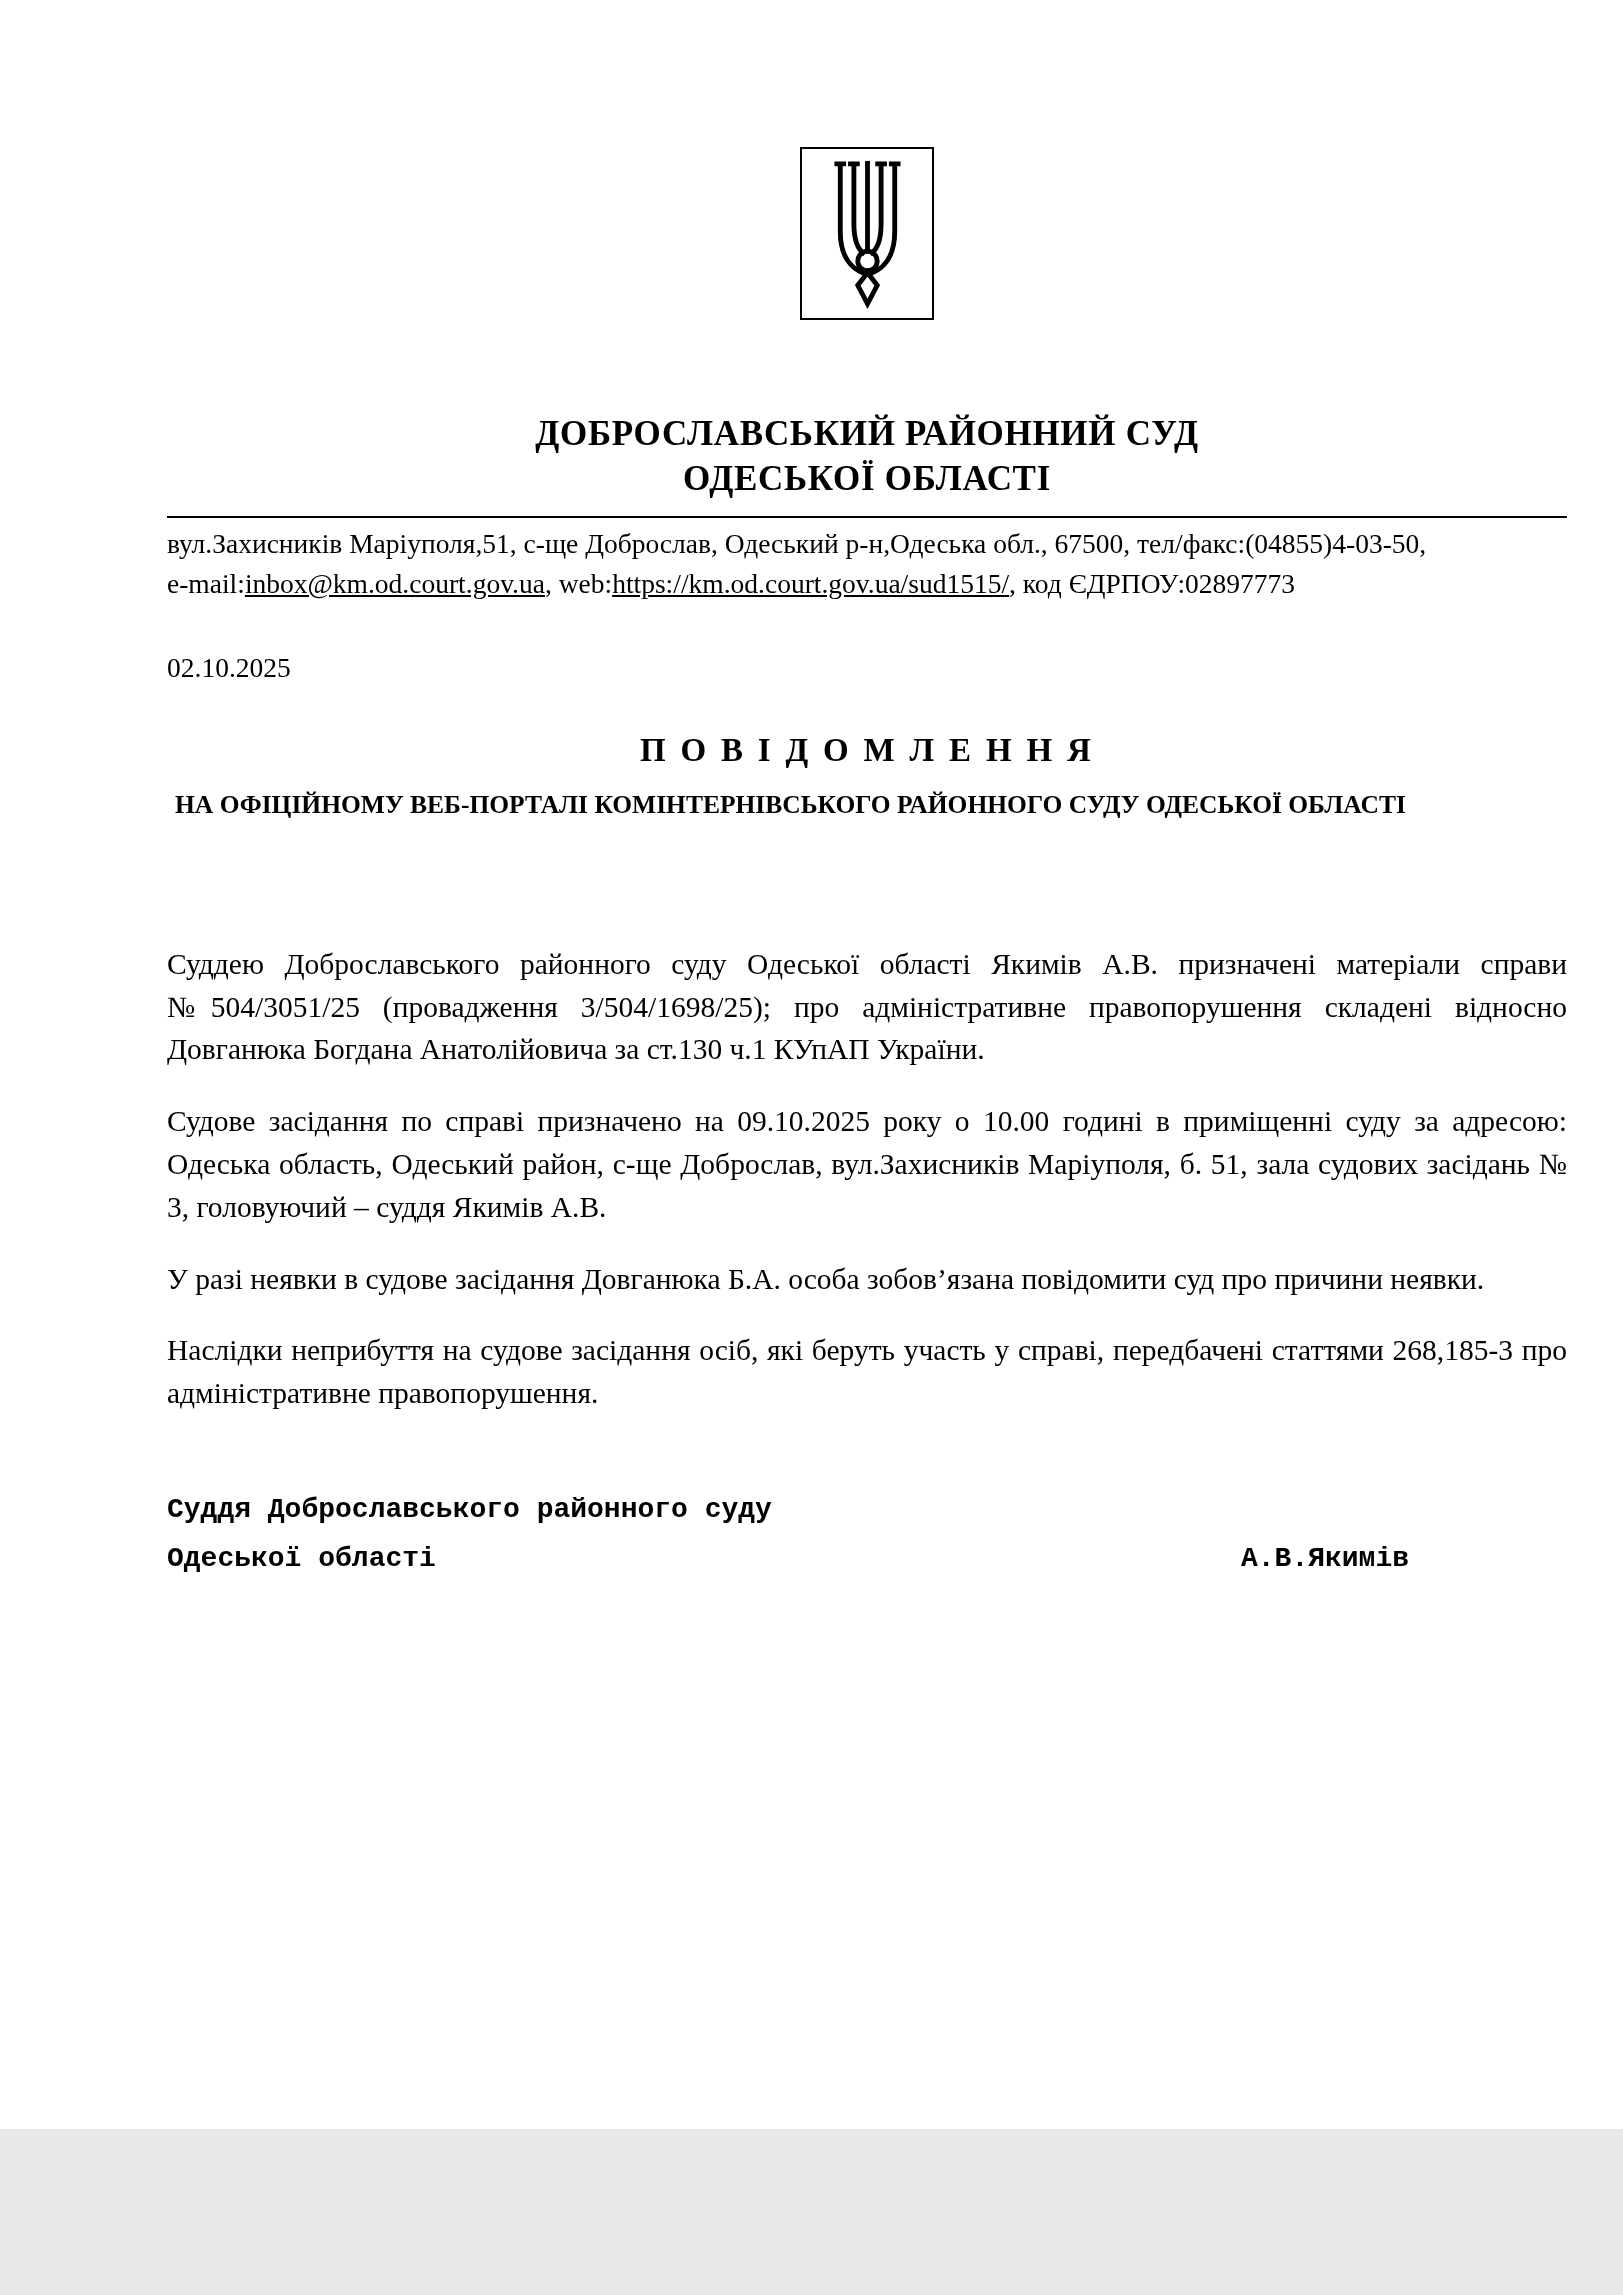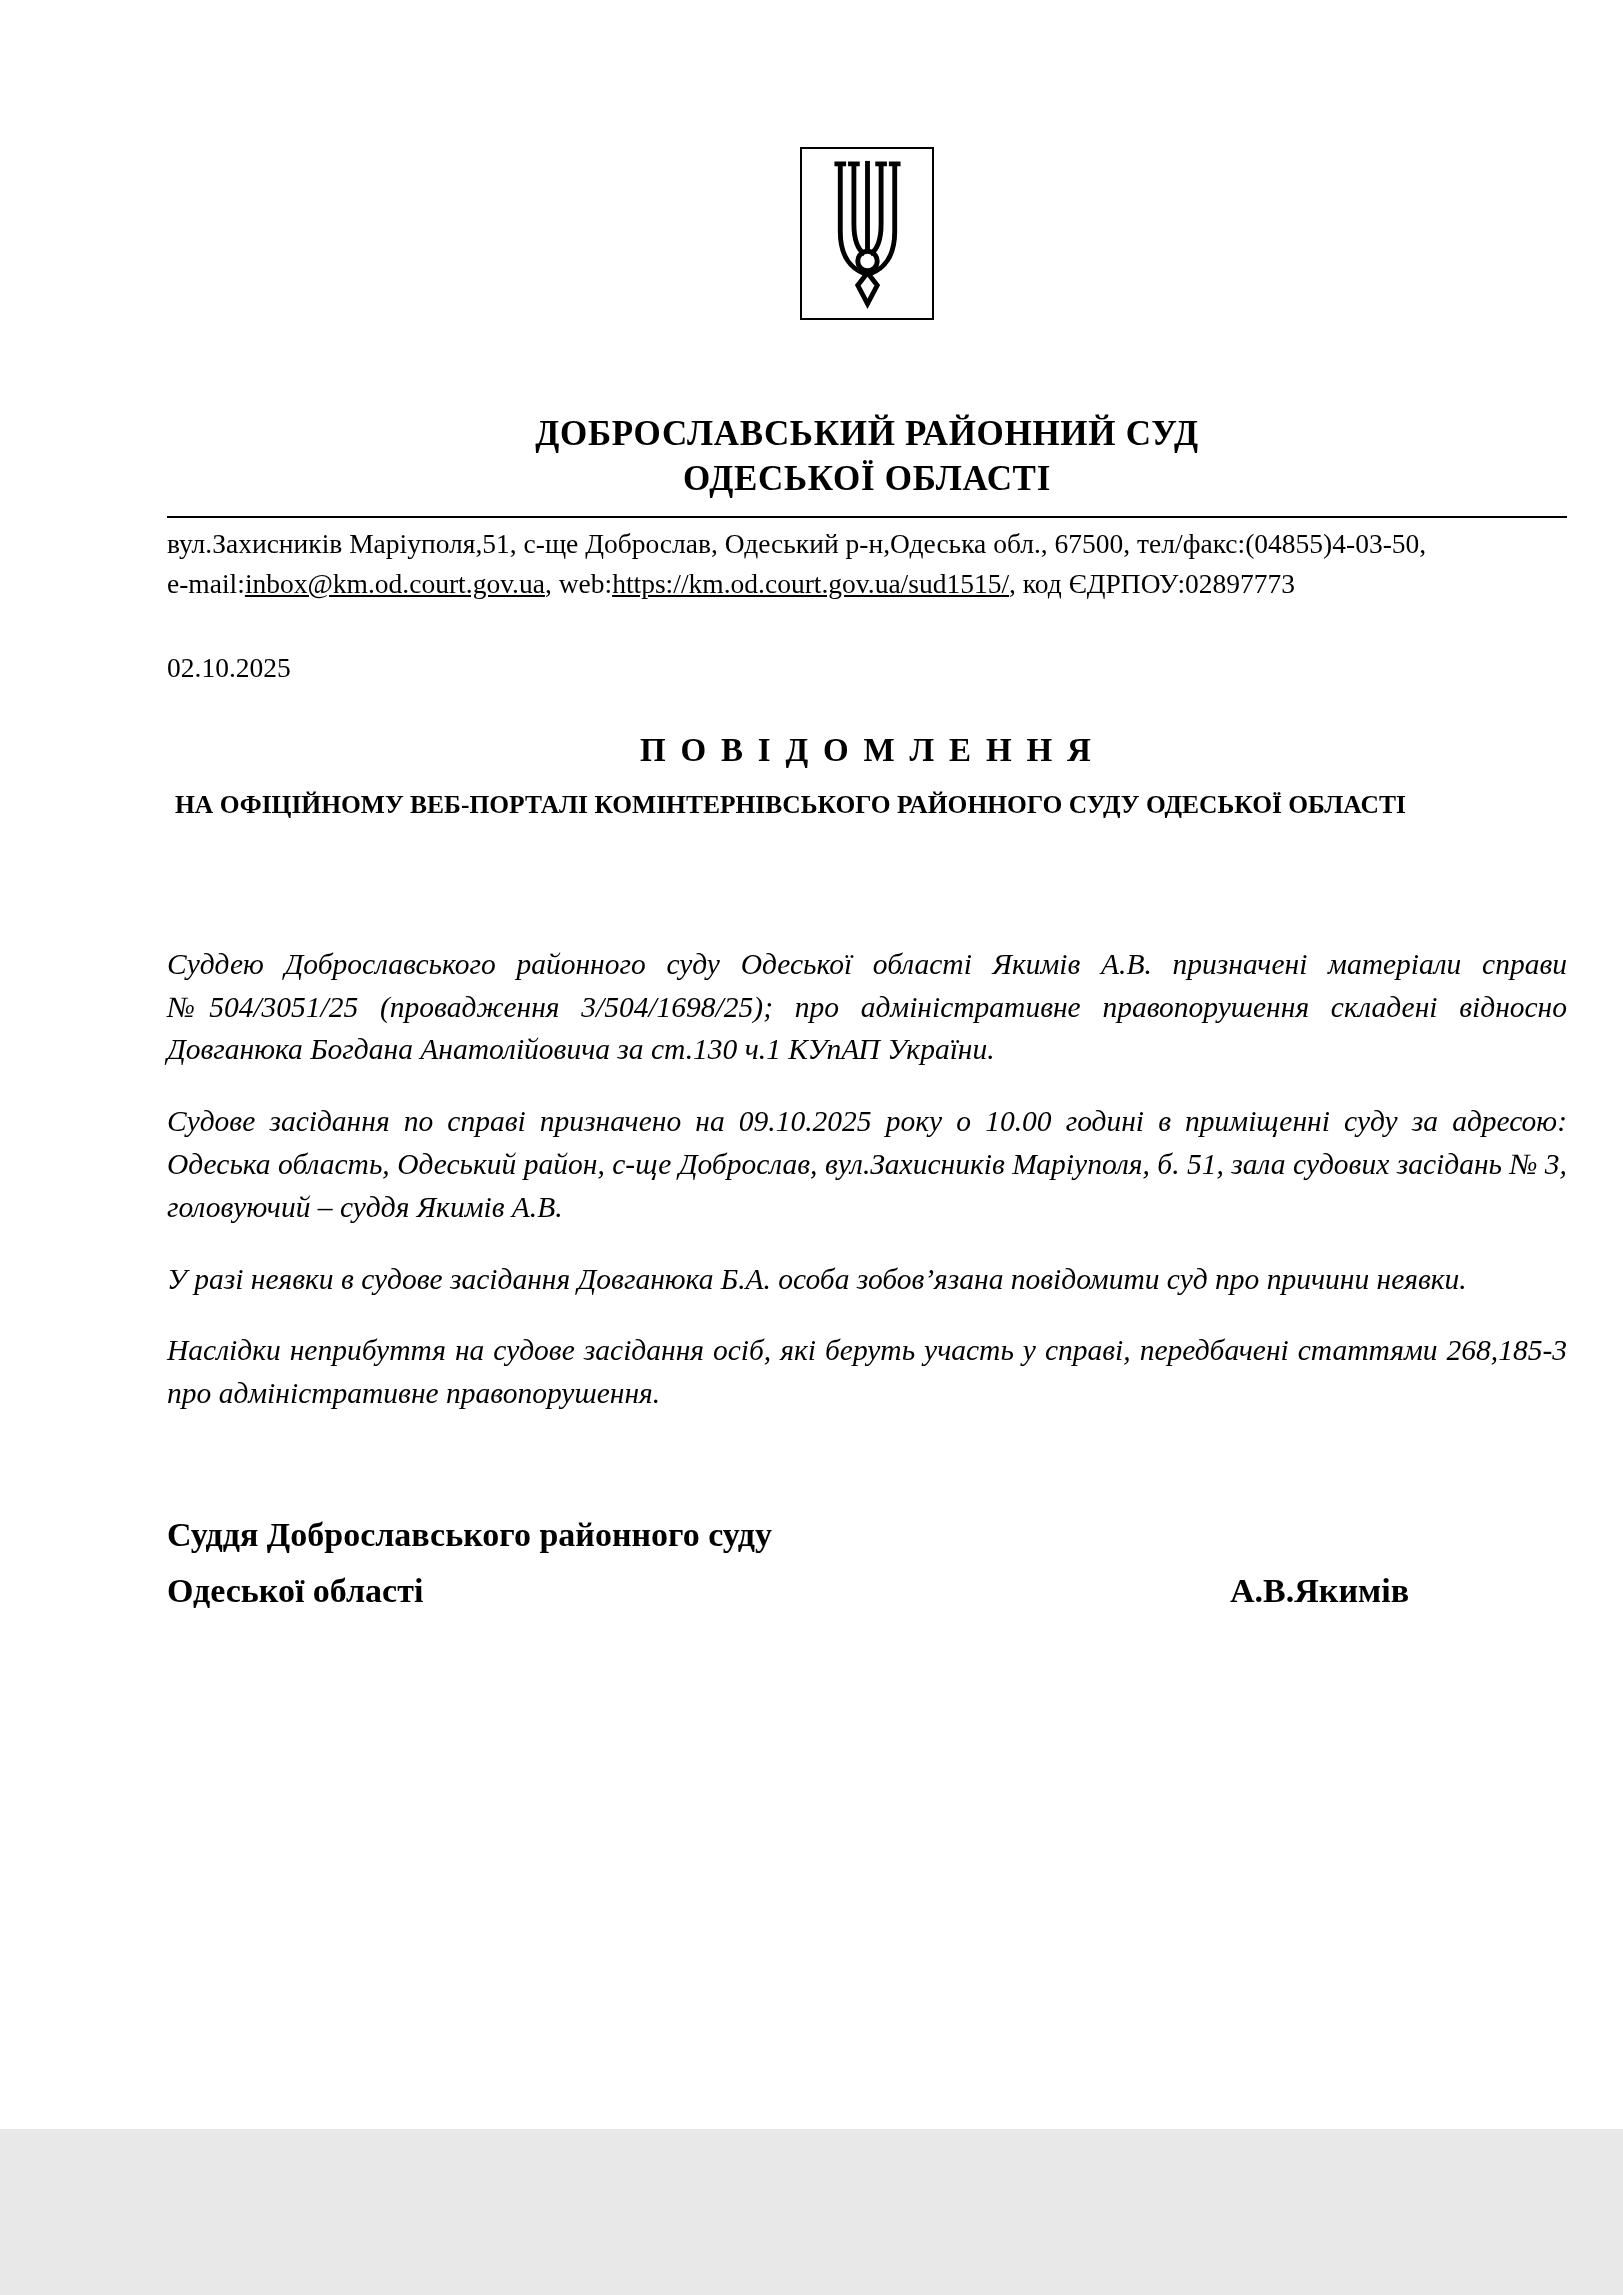--- a/index.html
+++ b/index.html
@@ -84,27 +84,27 @@
   }
 
   .body {
     margin-top: 121px;
     font-size: 29.5px;
     line-height: 1.45;
   }
   .body p {
     margin: 0 0 29px 0;
     text-align: justify;
-    font-style: italic;
   }
 
   .signature {
-    margin-top: 101px;
-    font-size: 34px;
+    margin-top: 79px;
+    font-size: 28px;
     font-weight: bold;
+    font-family: Liberation Mono, monospace;
   }
   .sig-row {
     margin-top: 18.3px;
     display: flex;
     justify-content: space-between;
     align-items: baseline;
   }
   .sig-row .sig-name {
     margin-right: 158px;
   }

